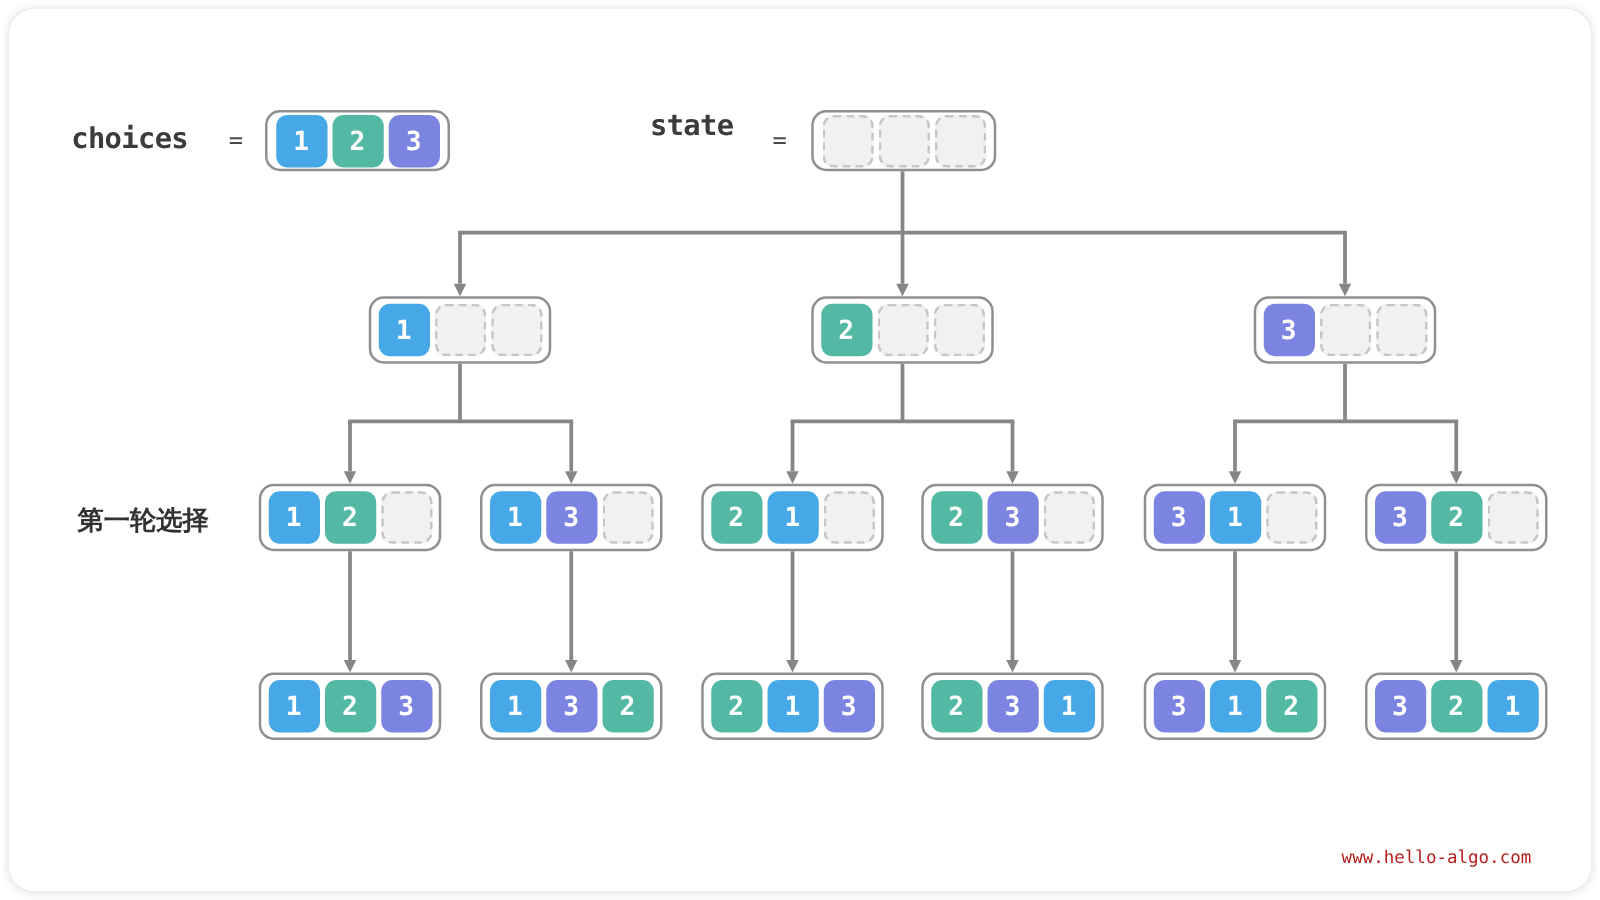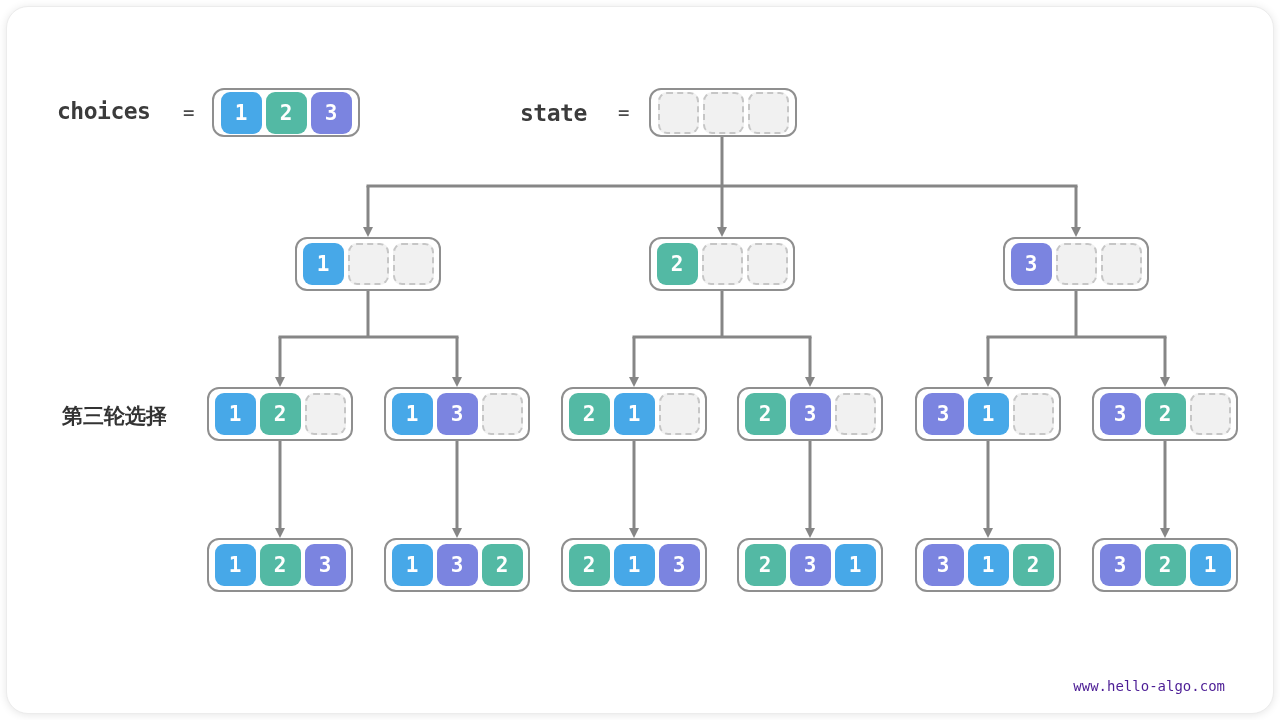--- a/index.html
+++ b/index.html
@@ -30,47 +30,47 @@
   .cell{
     width:41px;height:42px;box-sizing:border-box;border-radius:9px;
     display:flex;align-items:center;justify-content:center;
     font-family:"DejaVu Sans Mono",monospace;font-weight:700;
     font-size:21px;color:#fff;
   }
   .cell.empty{background:#f1f1f1;border:2px dashed #c6c6c6;}
   #edges{position:absolute;left:0;top:0;width:1280px;height:720px;pointer-events:none;}
   #watermark{
     position:absolute;right:55px;bottom:26px;
-    font-family:"DejaVu Sans Mono",monospace;font-size:14px;color:#4c1d95;margin-top:40px;
+    font-family:"DejaVu Sans Mono",monospace;font-size:14px;color:#b91c1c;margin-top:40px;
   }
 </style>
 </head>
 <body>
 
 <div id="card"></div>
 
 <div id="stage">
 
   <span class="code-label" style="left:57px;top:98px">choices</span>
   <span class="equals" style="left:183px;top:101px">=</span>
   <div class="node" style="left:212px;top:88px;width:148px;height:49px">
       <div class="cell" style="background: rgb(71, 168, 232);">1</div>
       <div class="cell" style="background: rgb(83, 185, 164);">2</div>
       <div class="cell" style="background: rgb(123, 132, 224);">3</div>
     </div>
 
-  <span class="code-label" style="left:520px;top:100px">state</span>
+  <span class="code-label" style="left:520px;top:88px">state</span>
   <span class="equals" style="left:618px;top:101px">=</span>
   <div class="node" style="left:649px;top:88px;width:148px;height:49px">
       <div class="cell empty"></div>
       <div class="cell empty"></div>
       <div class="cell empty"></div>
     </div>
 
-  <span class="row-label" style="top:402px">第三轮选择</span>
+  <span class="row-label" style="top:402px">第一轮选择</span>
 
   <svg id="edges" viewBox="0 0 1280 720">
       <defs>
         <marker id="arr" viewBox="0 0 12 12" markerWidth="12" markerHeight="12" refX="1" refY="6" orient="auto" markerUnits="userSpaceOnUse">
           <path d="M1,1 L11,6 L1,11 Z" fill="#868686"></path>
         </marker>
       </defs>
       <path d="M722,137 L722,186" stroke="#868686" stroke-width="3" fill="none"></path>
       <path d="M366.5,186 L1077.5,186" stroke="#868686" stroke-width="3" fill="none"></path>
       <path d="M368,291 L368,337" stroke="#868686" stroke-width="3" fill="none"></path>

